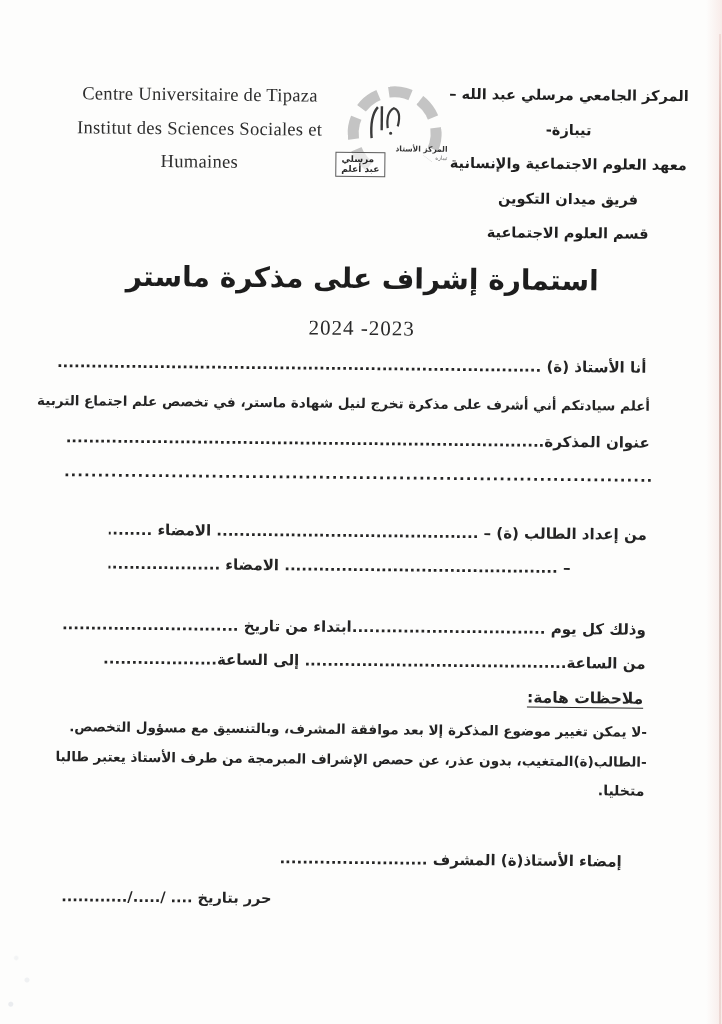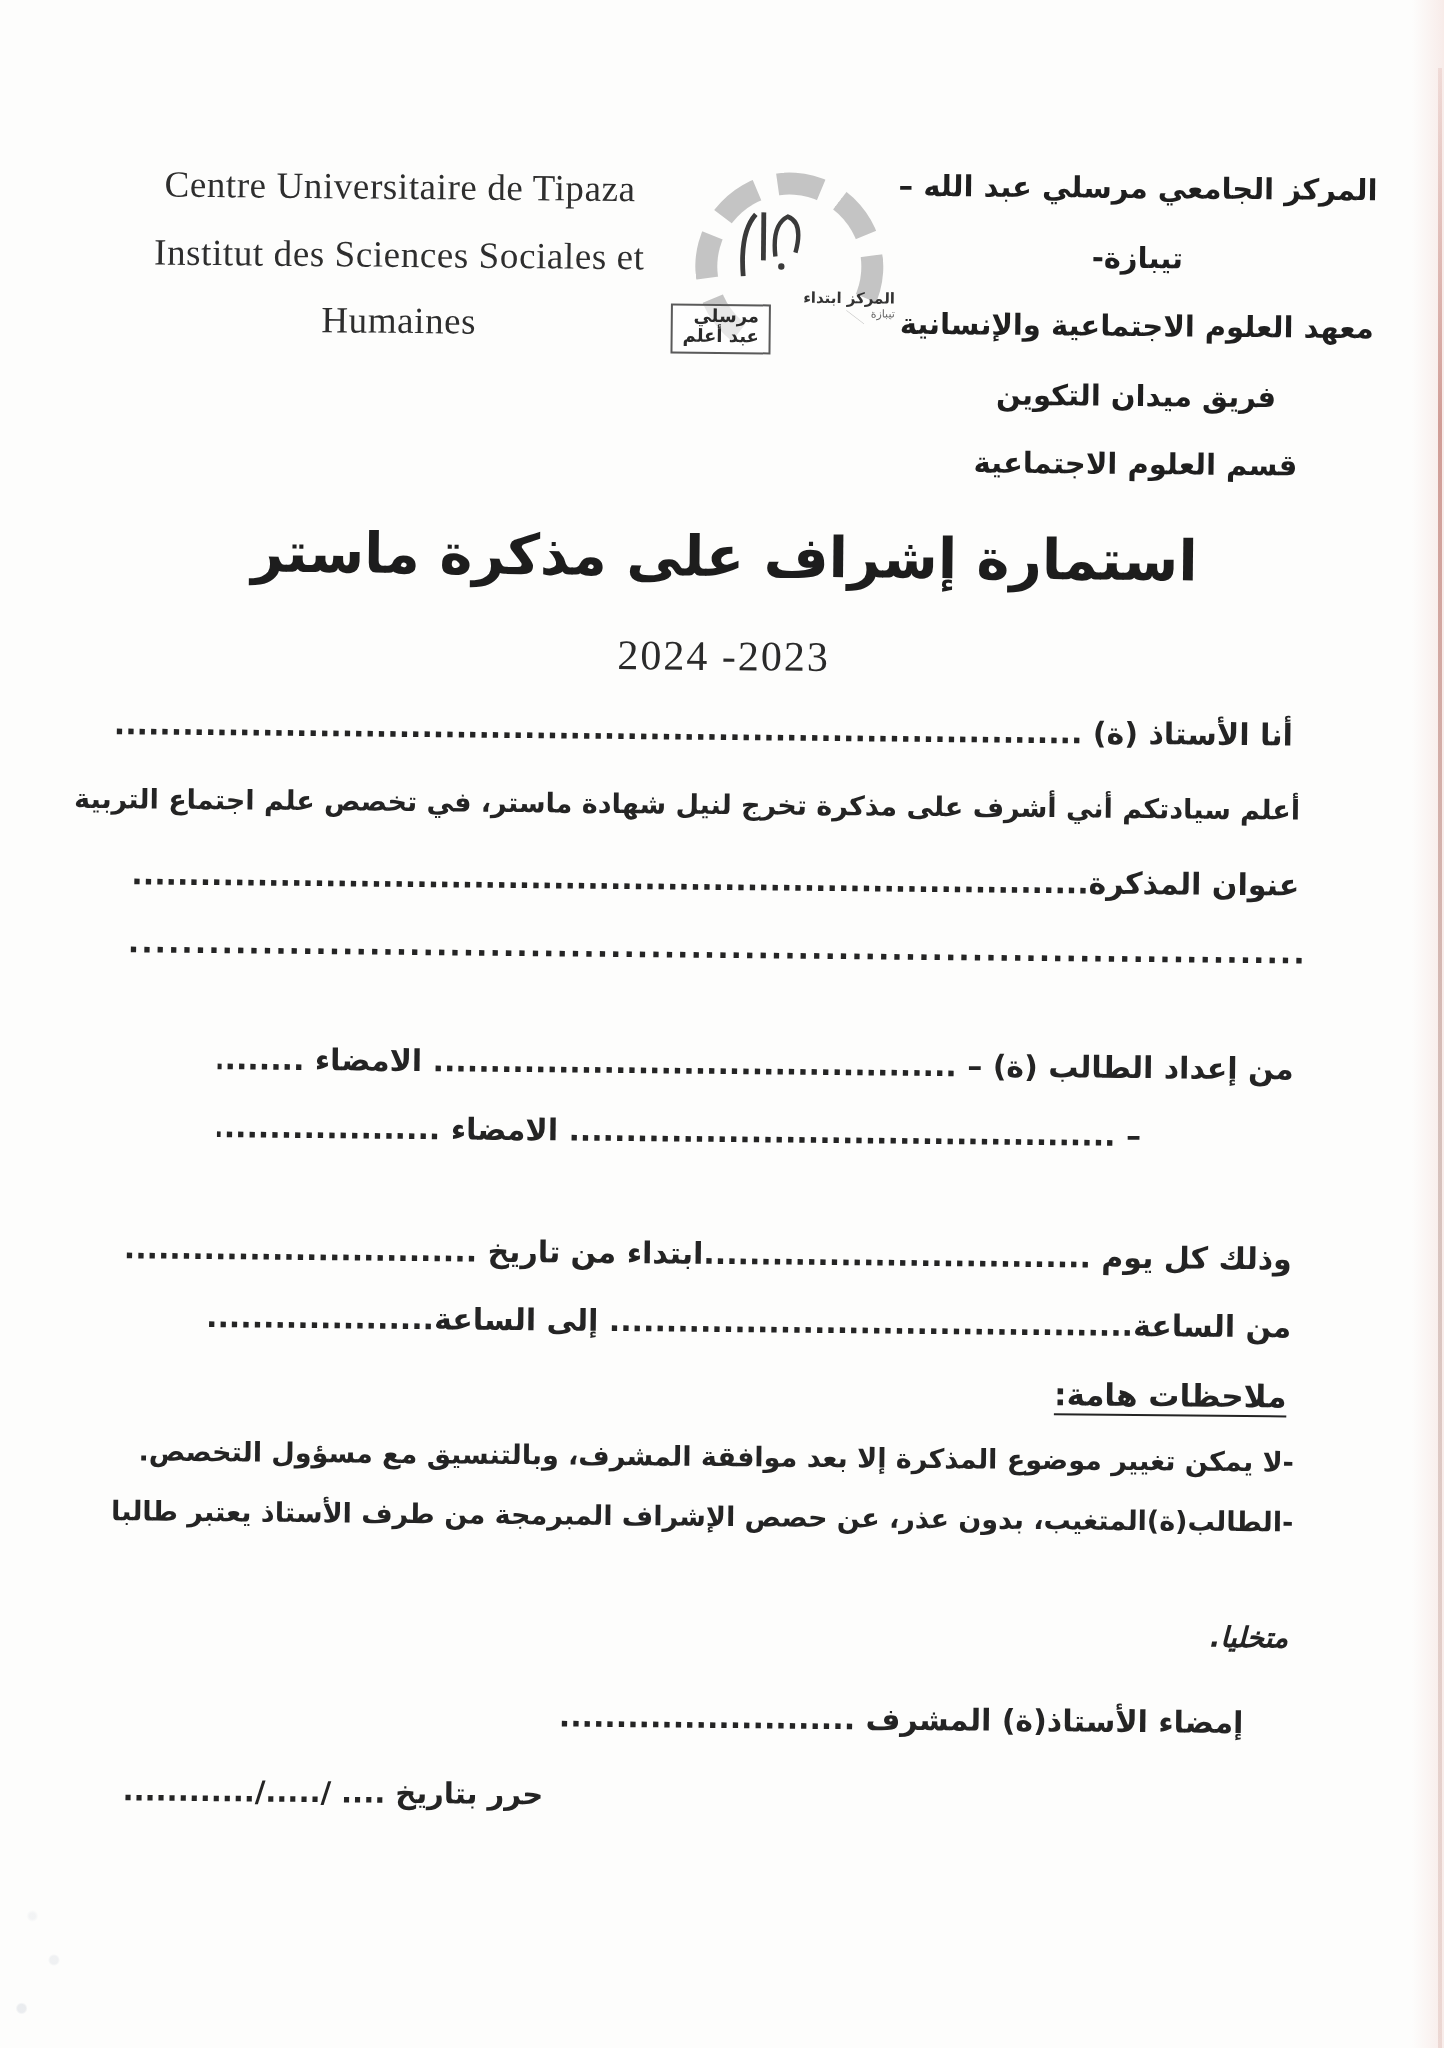--- a/index.html
+++ b/index.html
@@ -31,21 +31,21 @@
     font-size:14.5px;font-weight:bold;line-height:34.5px;color:#1f1f1f;direction:rtl;}
 
   
   .logo{position:absolute;left:331px;top:84px;width:116px;height:116px;}
   .logo-arc{position:absolute;left:14px;top:2px;width:72px;height:72px;border-radius:50%;
     border:11px dashed #8d8d8d;border-bottom-color:transparent;opacity:.5;transform:rotate(-8deg);}
   .logo-mark{position:absolute;left:28px;top:16px;}
   .logo-title{position:absolute;right:2px;top:60px;font-size:7.5px;font-weight:bold;direction:rtl;color:#333;}
   .logo-sub{position:absolute;right:2px;top:70px;font-size:5.5px;direction:rtl;color:#666;line-height:6px;}
   .logo-box{position:absolute;left:2px;top:68px;border:1.5px solid #5a5a5a;padding:2px 5px;
-    font-size:9px;font-weight:bold;line-height:9.5px;text-align:right;direction:rtl;color:#2a2a2a;background:rgba(255,255,255,.6);}
+    font-size:9px;font-weight:bold;line-height:9.5px;text-align:left;direction:rtl;color:#2a2a2a;background:rgba(255,255,255,.6);}
 
   
   .doc-title{position:absolute;left:0;top:262px;width:100%;text-align:center;
     font-size:28px;font-weight:bold;color:#1d1d1d;direction:rtl;}
   .doc-year{position:absolute;left:0;top:316px;width:100%;text-align:center;
     font-family:"Liberation Serif",serif;font-size:21px;letter-spacing:1px;color:#2a2a2a;direction:ltr;}
 
   
   .line{position:absolute;direction:rtl;white-space:nowrap;
     font-size:15px;font-weight:bold;color:#242424;line-height:24px;}
@@ -54,21 +54,21 @@
   .l-statement{top:391px;right:72px;font-size:13.5px;}
   .l-memoir{top:428px;right:72px;left:66px;}
   .l-dots{top:462px;right:68px;left:64px;letter-spacing:1px;}
   .l-student1{top:520px;right:74px;left:110px;}
   .l-student2{top:554px;right:150px;left:110px;}
   .l-schedule{top:615px;right:74px;left:64px;}
   .l-time{top:649px;right:74px;}
   .l-notes-h{top:684px;right:76px;font-size:15.5px;text-decoration:underline;text-underline-offset:4px;}
   .l-note1{top:717px;right:72px;font-size:13.5px;}
   .l-note2{top:747px;right:72px;font-size:13.5px;}
-  .l-note2c{top:805px;right:74px;font-size:14px;font-style:italic;}
+  .l-note2c{top:776px;right:74px;font-size:14px;}
   .l-sign{top:847px;right:96px;}
   .l-date{top:887px;left:66px;font-size:14.5px;}
 </style>
 </head>
 <body>
 
 <div class="page">
 
   <div class="edge-wash"></div>
   <div class="edge-line"></div>
@@ -83,21 +83,21 @@
     </div>
 
     <div class="logo">
       <div class="logo-arc"></div>
       <svg class="logo-mark" width="46" height="42" viewBox="0 0 46 42" fill="none" xmlns="http://www.w3.org/2000/svg">
         <path d="M10 38 Q8 16 16 7" stroke="#3a3a3a" stroke-width="2.4" fill="none"></path>
         <path d="M20 6 L20 30" stroke="#3a3a3a" stroke-width="2.4" fill="none"></path>
         <path d="M26 28 Q24 12 32 8 Q40 11 36 26" stroke="#3a3a3a" stroke-width="2.2" fill="none"></path>
         <circle cx="29" cy="33" r="1.6" fill="#3a3a3a"></circle>
       </svg>
-      <div class="logo-title">المركز ابتداء</div>
+      <div class="logo-title">المركز الأستاذ</div>
       <div class="logo-sub">تيبازة</div>
       <div class="logo-box">
         <div>مرسلي</div>
         <div>عبد أعلم</div>
       </div>
     </div>
 
     <div class="hdr-ar">
       <div>المركز الجامعي مرسلي عبد الله –</div>
       <div>تيبازة-</div>

